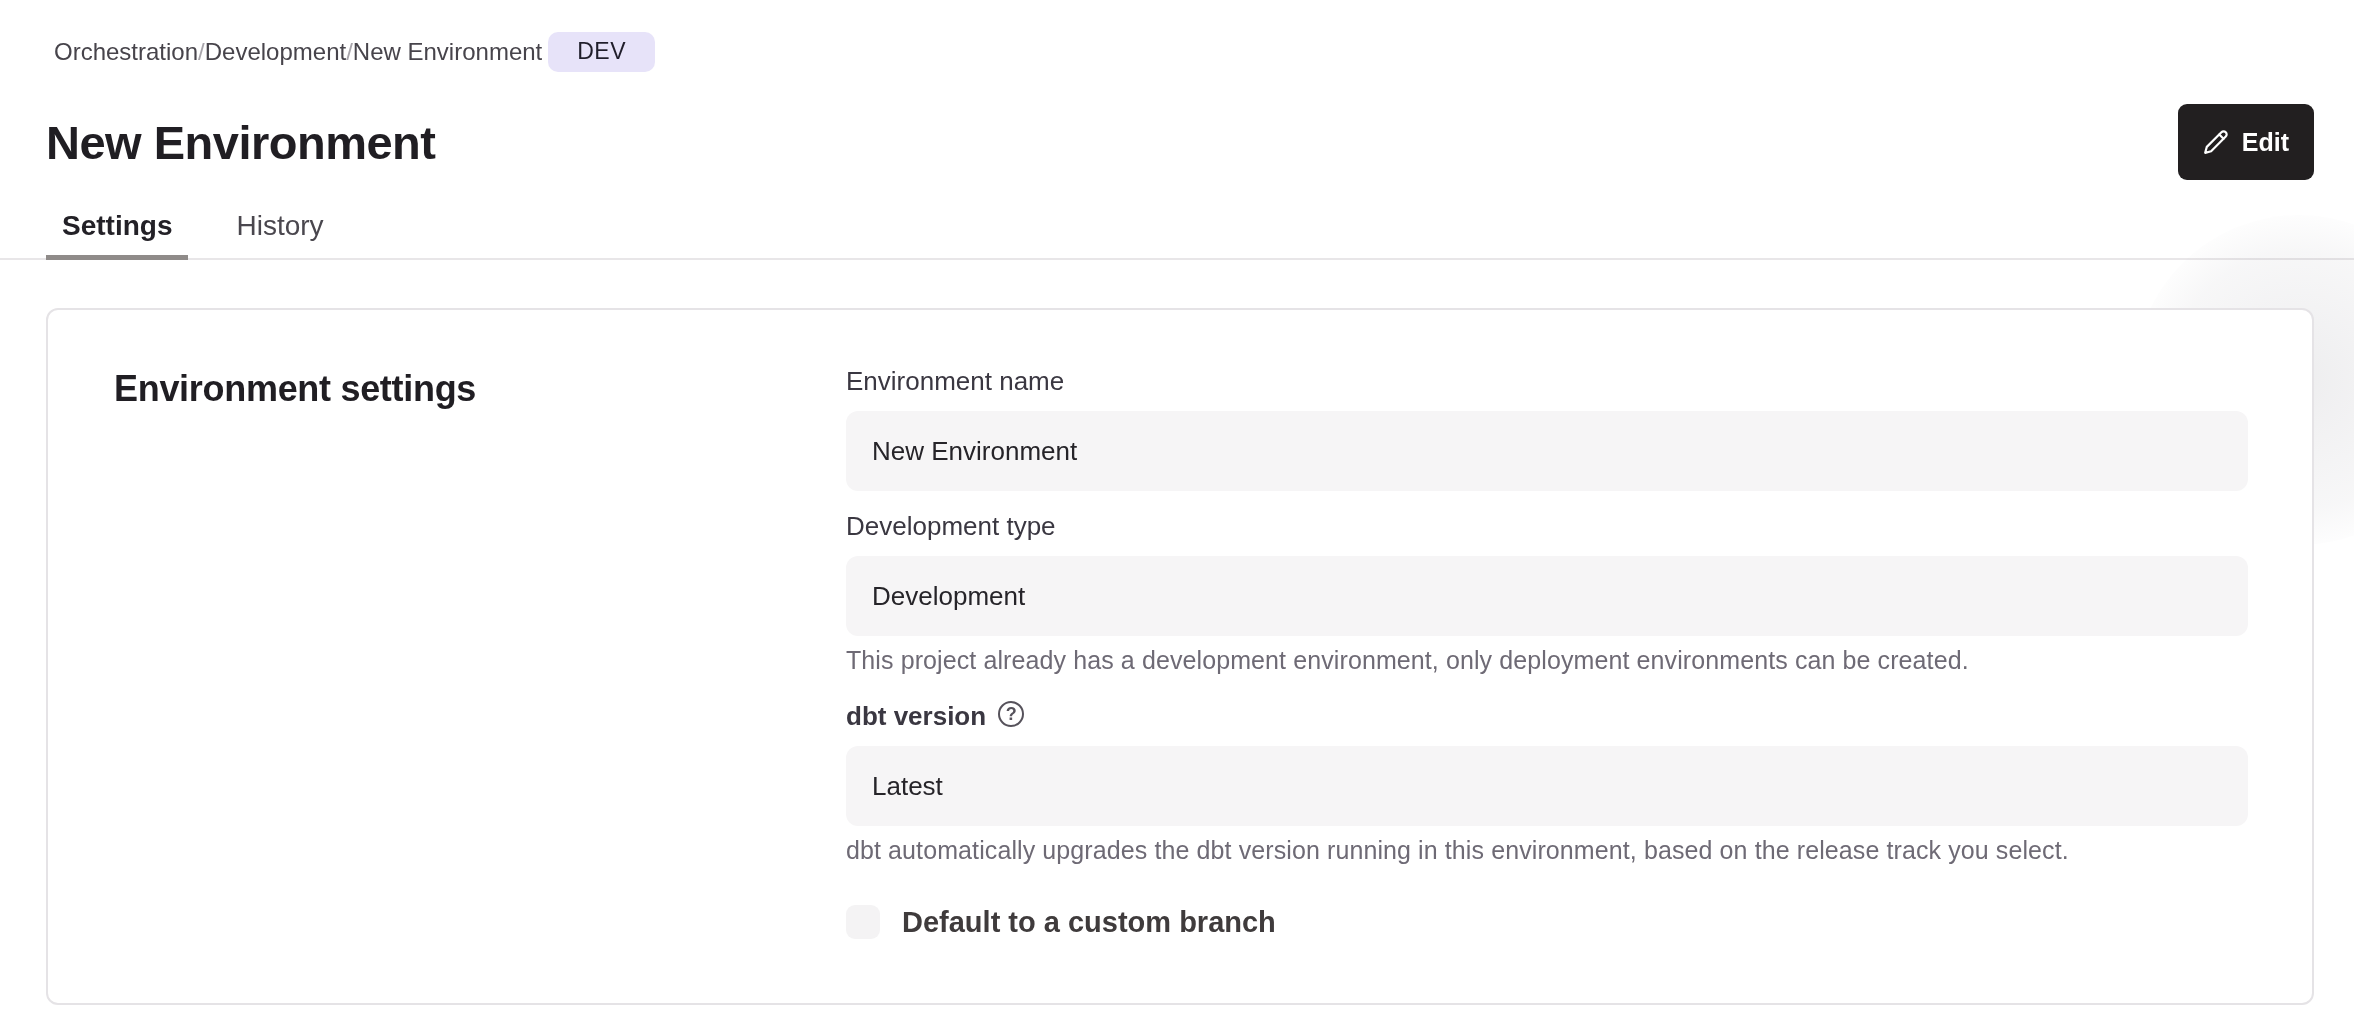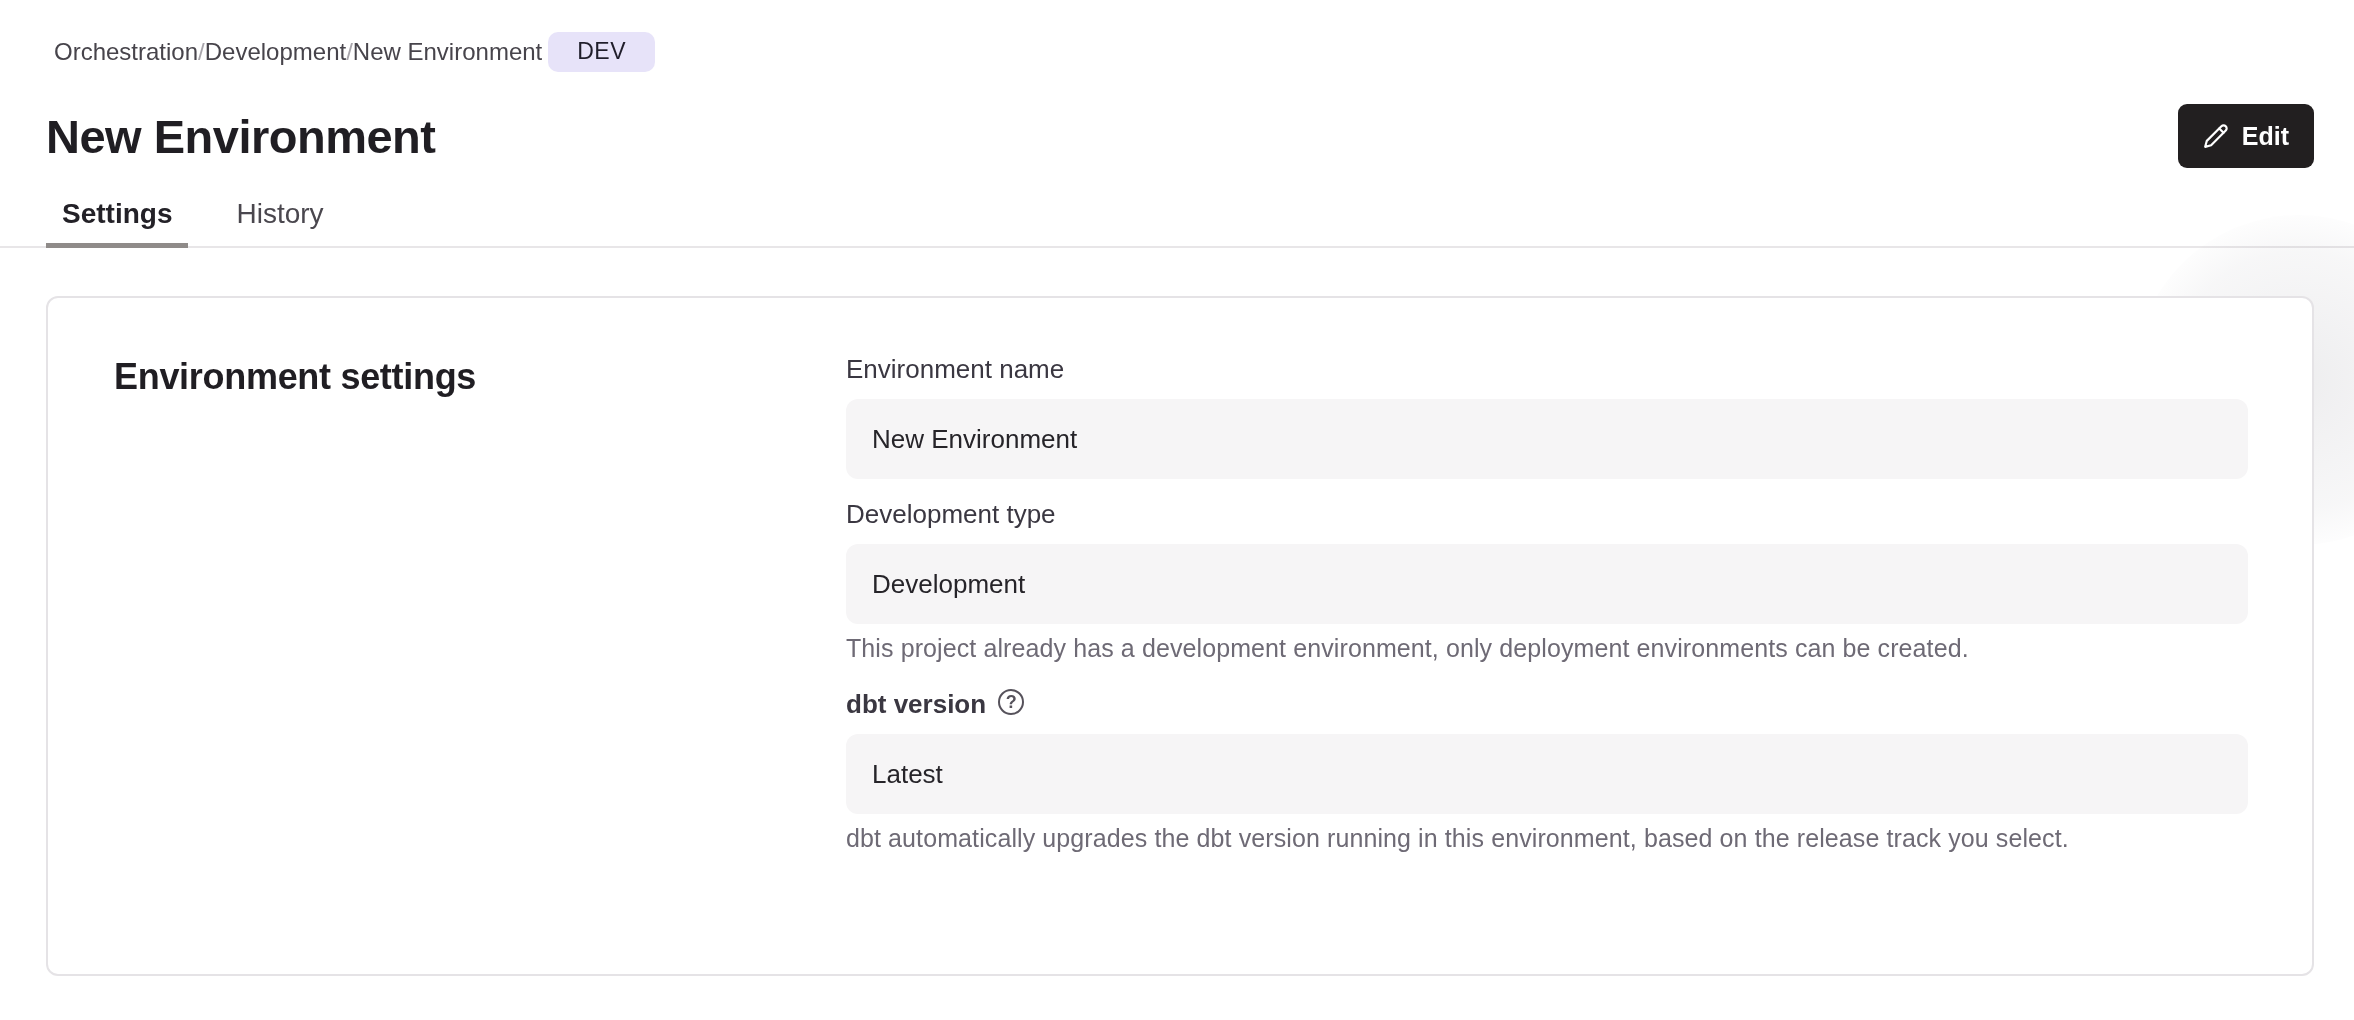--- a/index.html
+++ b/index.html
@@ -58,21 +58,21 @@
   .page-title {
     font-size: 47px;
     font-weight: 700;
     letter-spacing: -0.5px;
     color: var(--text-primary, #201e23);
   }
   .edit-btn {
     display: flex;
     align-items: center;
     gap: 13px;
-    height: 64px;
+    height: 76px;
     padding: 0 25px;
     background: var(--button-bg, #221f20);
     color: var(--button-text, #ffffff);
     border: none;
     border-radius: 9px;
     font-family: inherit;
     font-size: 25px;
     font-weight: 700;
     cursor: pointer;
   }
@@ -243,15 +243,19 @@
 
     <div class="field-group">
       <div class="label-row">
         <label class="field-label bold">dbt version</label>
         <span class="help-icon">?</span>
       </div>
       <input class="text-input" type="text" value="Latest" style="">
       <p class="helper-text">dbt automatically upgrades the dbt version running in this environment, based on the release track you select.</p>
     </div>
 
+    <div class="checkbox-row">
+      <span class="checkbox"></span>
+      <span class="checkbox-label">Default to a custom branch</span>
+    </div>
 
   </div>
 </section>
 
 </body></html>

